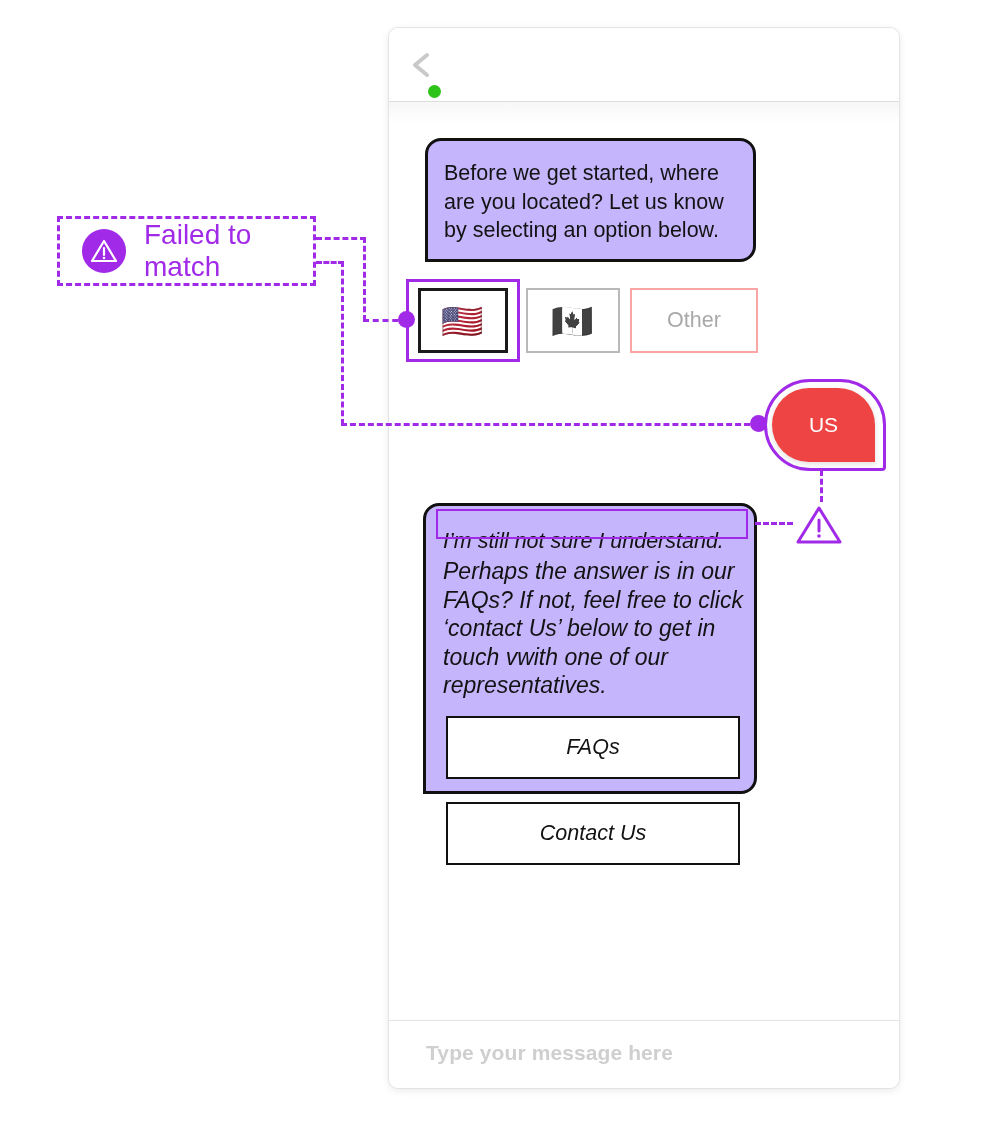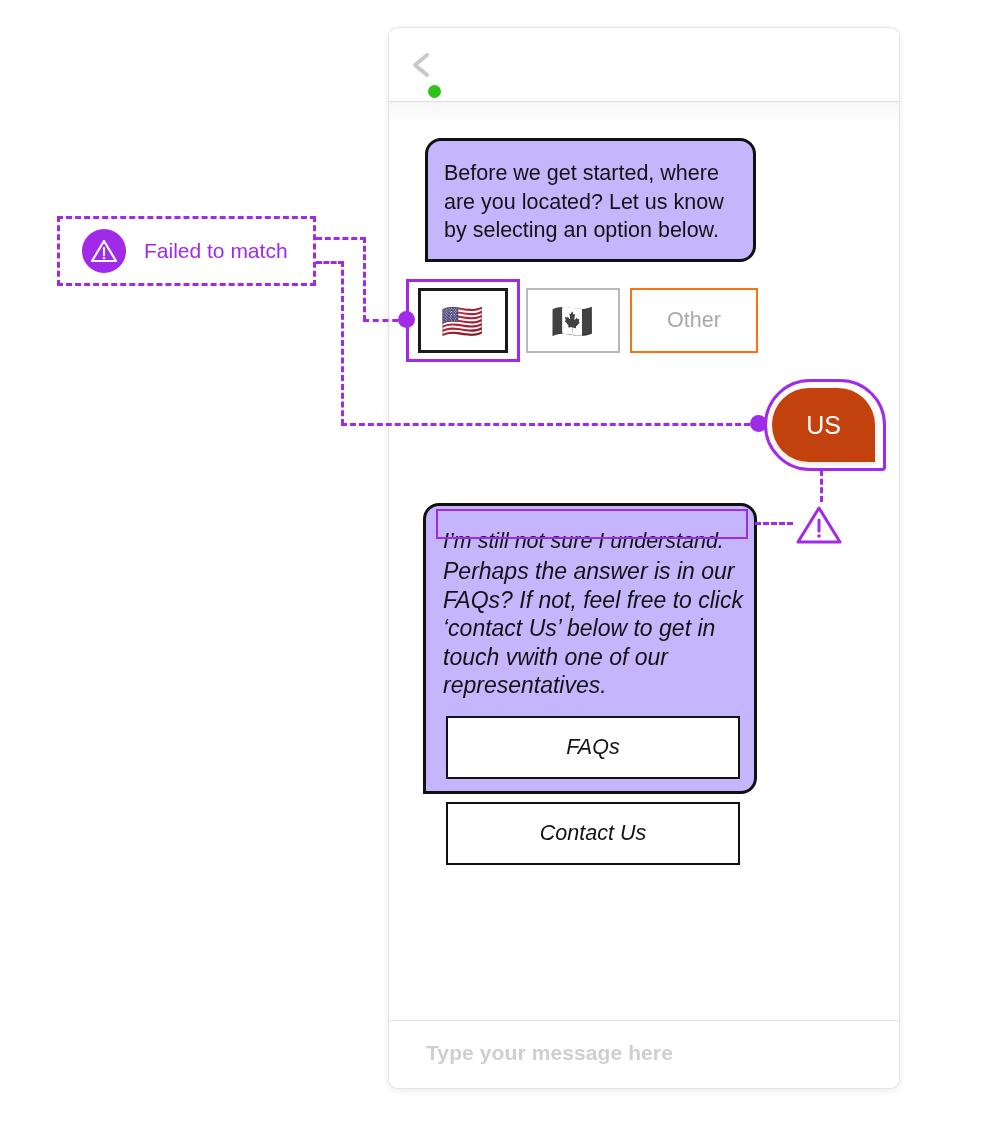--- a/index.html
+++ b/index.html
@@ -176,21 +176,21 @@
     top: 288px;
     width: 94px;
     height: 65px;
     border: 2px solid #b9b9b9;
   }
   #option-other {
     left: 630px;
     top: 288px;
     width: 128px;
     height: 65px;
-    border: 2px solid #f97316;
+    border: 2px solid #fca5a5;
     font-size: 21.5px;
     color: #a9a9a9;
   }
   .flag-glyph { font-size: 34px; line-height: 1; }
   #flag-ca-glyph { filter: grayscale(1) brightness(1.22); }
 
   
   #annotations {
     position: absolute;
     left: 0; top: 0;
@@ -216,21 +216,21 @@
     border-radius: 50%;
     background: #a12ae8;
     margin-left: 22px;
     flex: none;
     display: flex;
     align-items: center;
     justify-content: center;
   }
   #failed-label {
     margin-left: 18px;
-    font-size: 21px;
+    font-size: 28px;
     color: #a12ae8;
   }
 
   .dash-h {
     position: absolute;
     height: 0;
     border-top: 3px dashed #a12ae8;
   }
   .dash-v {
     position: absolute;
@@ -282,28 +282,28 @@
     height: 42px;
   }
 
   
   #user-bubble {
     position: absolute;
     left: 772px;
     top: 388px;
     width: 103px;
     height: 74px;
-    background: #c2410c;
+    background: #ef4444;
     border-radius: 37px;
     border-bottom-right-radius: 0px;
     display: flex;
     align-items: center;
     justify-content: center;
     color: #ffffff;
-    font-size: 25px;
+    font-size: 21px;
     box-shadow: 0 2px 6px rgba(0,0,0,0.13);
   }
 </style>
 </head>
 <body>
 
 <div id="chat-panel">
 
   <div id="chat-header">
     <div id="back-chevron">

